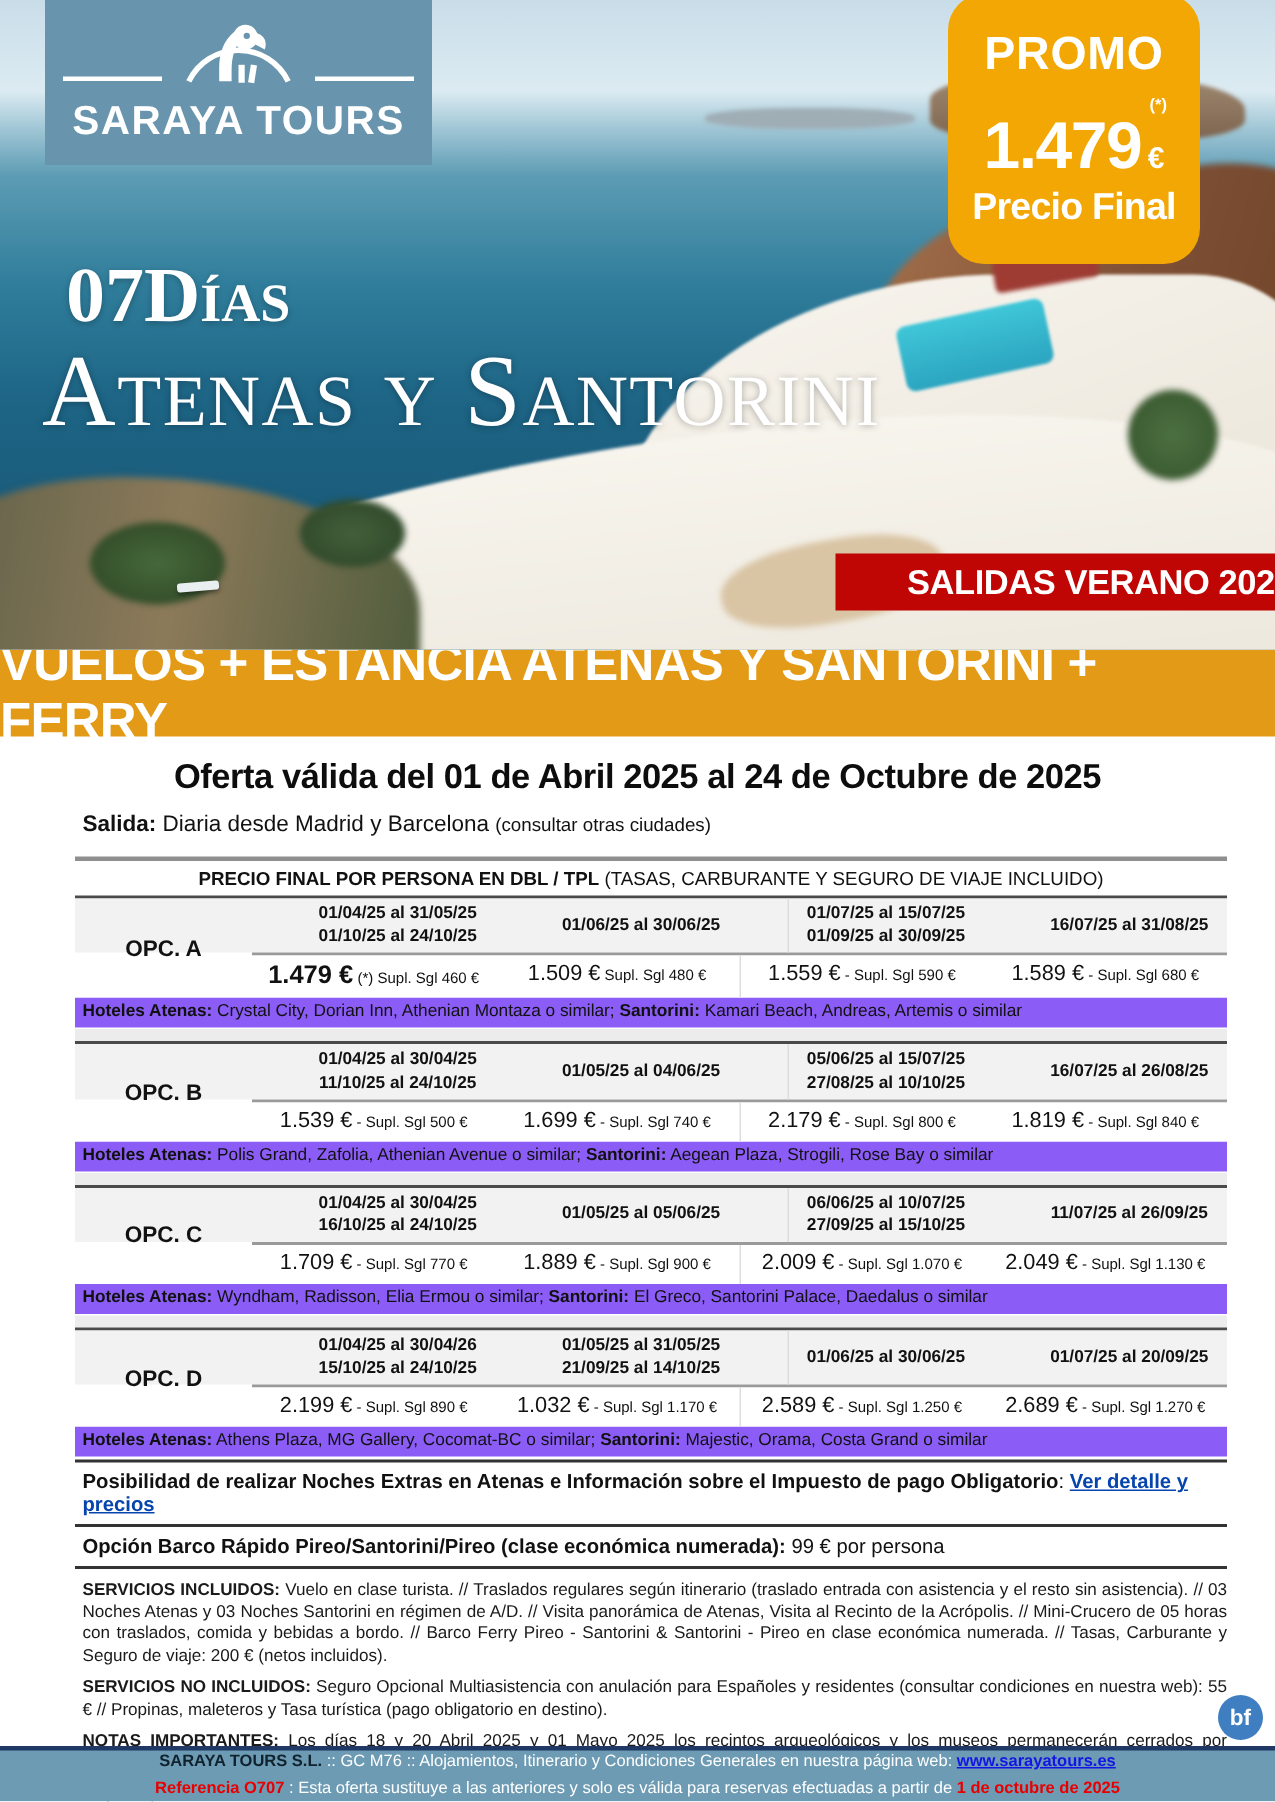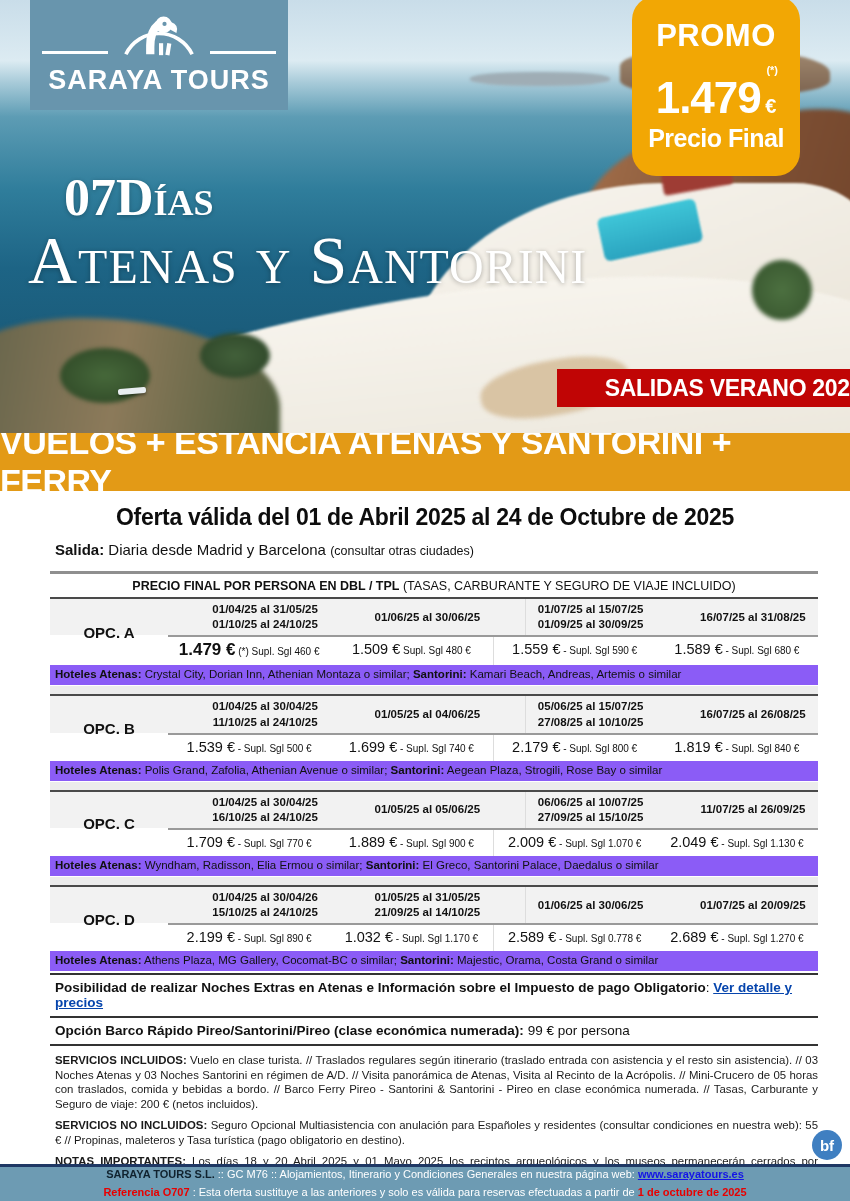--- a/index.html
+++ b/index.html
@@ -33,21 +33,21 @@
 
   
   .promo-box { position:absolute; left:632px; top:-4px; width:168px; height:180px; background:#F2A704; border-radius:24px; color:#fff; text-align:center; padding-top:22px; }
   .promo-label { font-size:31px; font-weight:700; letter-spacing:.5px; }
   .promo-ast { font-size:11px; font-weight:700; text-align:right; padding-right:22px; margin-top:10px; }
   .promo-price-row { line-height:1; }
   .promo-price { font-size:44px; font-weight:700; letter-spacing:-1px; }
   .promo-cur { font-size:20px; font-weight:700; }
   .promo-final { font-size:25px; font-weight:700; margin-top:4px; letter-spacing:-.5px; }
 
-  .hero-days { position:absolute; left:44px; top:172px; color:#fff; font-family:"Liberation Serif",serif; font-variant:small-caps; font-weight:600; font-size:52px; line-height:1; text-shadow:0 1px 4px rgba(0,0,0,.25);margin-left:20px; }
+  .hero-days { position:absolute; left:44px; top:172px; color:#fff; font-family:"Liberation Serif",serif; font-variant:small-caps; font-weight:600; font-size:52px; line-height:1; text-shadow:0 1px 4px rgba(0,0,0,.25); }
   .hero-title { position:absolute; left:28px; top:226px; color:#fff; font-family:"Liberation Serif",serif; font-variant:small-caps; font-weight:500; font-size:68px; line-height:1; letter-spacing:1px; text-shadow:0 1px 5px rgba(0,0,0,.3); white-space:nowrap; }
   .hero-badge { position:absolute; left:557px; top:369px; width:353px; height:38px; background:#C00505; color:#fff; font-size:23px; font-weight:700; display:flex; align-items:center; justify-content:center; letter-spacing:-.3px; }
 
   
   .banner { height:58px; background:#E39A16; display:flex; align-items:center; justify-content:center; }
   .banner span { color:#fff; font-size:34px; font-weight:700; letter-spacing:-.5px; }
 
   
   .offer-heading { margin-top:13px; text-align:center; font-size:23px; font-weight:700; color:#0d0d0d; letter-spacing:-.3px; }
   .salida { margin:10px 30px 0 55px; font-size:15px; color:#111; }
@@ -294,21 +294,21 @@
           <div class="cell date">
               <span>01/07/25 al 20/09/25</span>
               <span></span>
             </div>
         </div>
         <div class="dates-rule"></div>
         <div class="row prices">
           <div class="spacer"></div>
           <div class="cell price"><span class="amt">2.199 €</span><span class="sup"> - Supl. Sgl 890 €</span></div>
           <div class="cell price"><span class="amt">1.032 €</span><span class="sup"> - Supl. Sgl 1.170 €</span></div>
-          <div class="cell price mid"><span class="amt">2.589 €</span><span class="sup"> - Supl. Sgl 0.778 €</span></div>
+          <div class="cell price mid"><span class="amt">2.589 €</span><span class="sup"> - Supl. Sgl 1.250 €</span></div>
           <div class="cell price"><span class="amt">2.689 €</span><span class="sup"> - Supl. Sgl 1.270 €</span></div>
         </div>
       </div>
       <div class="hotels">
         <span class="b">Hoteles Atenas:</span><span> Athens Plaza, MG Gallery, Cocomat-BC o similar; </span><span class="b">Santorini:</span><span> Majestic, Orama, Costa Grand o similar</span>
       </div>
     </div>
 
     <div class="notes-box">
       <div class="note-row">

